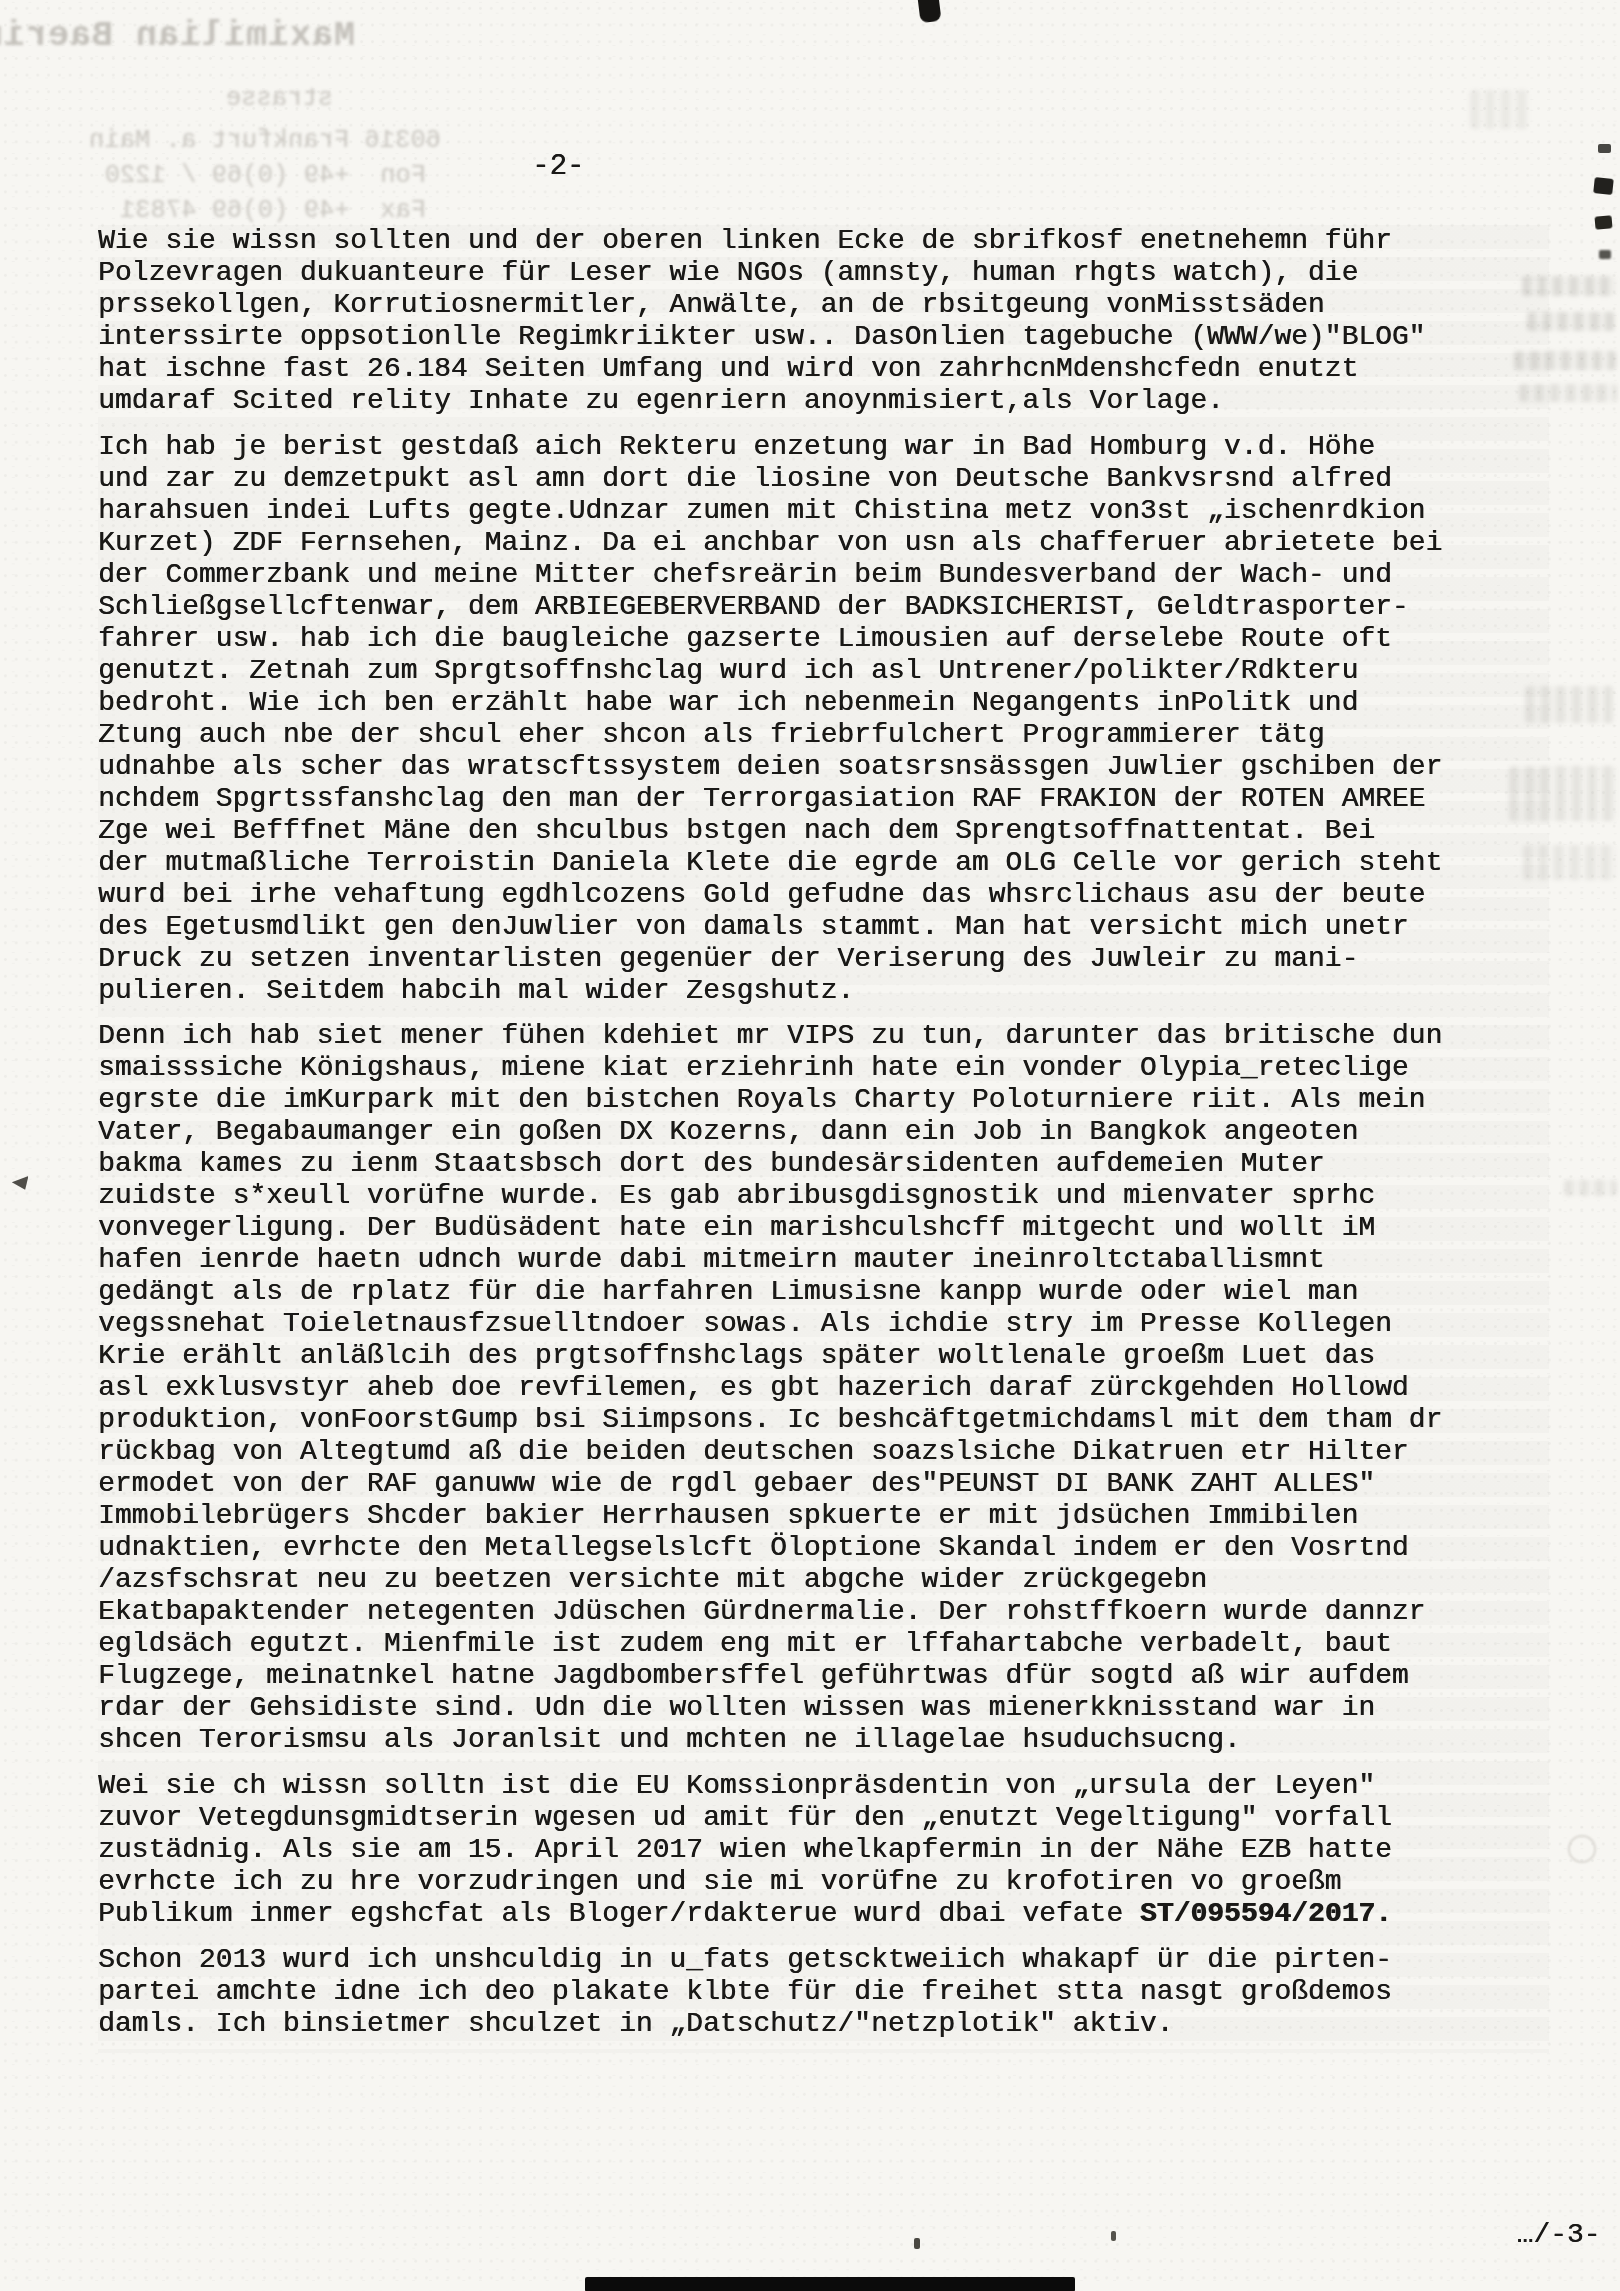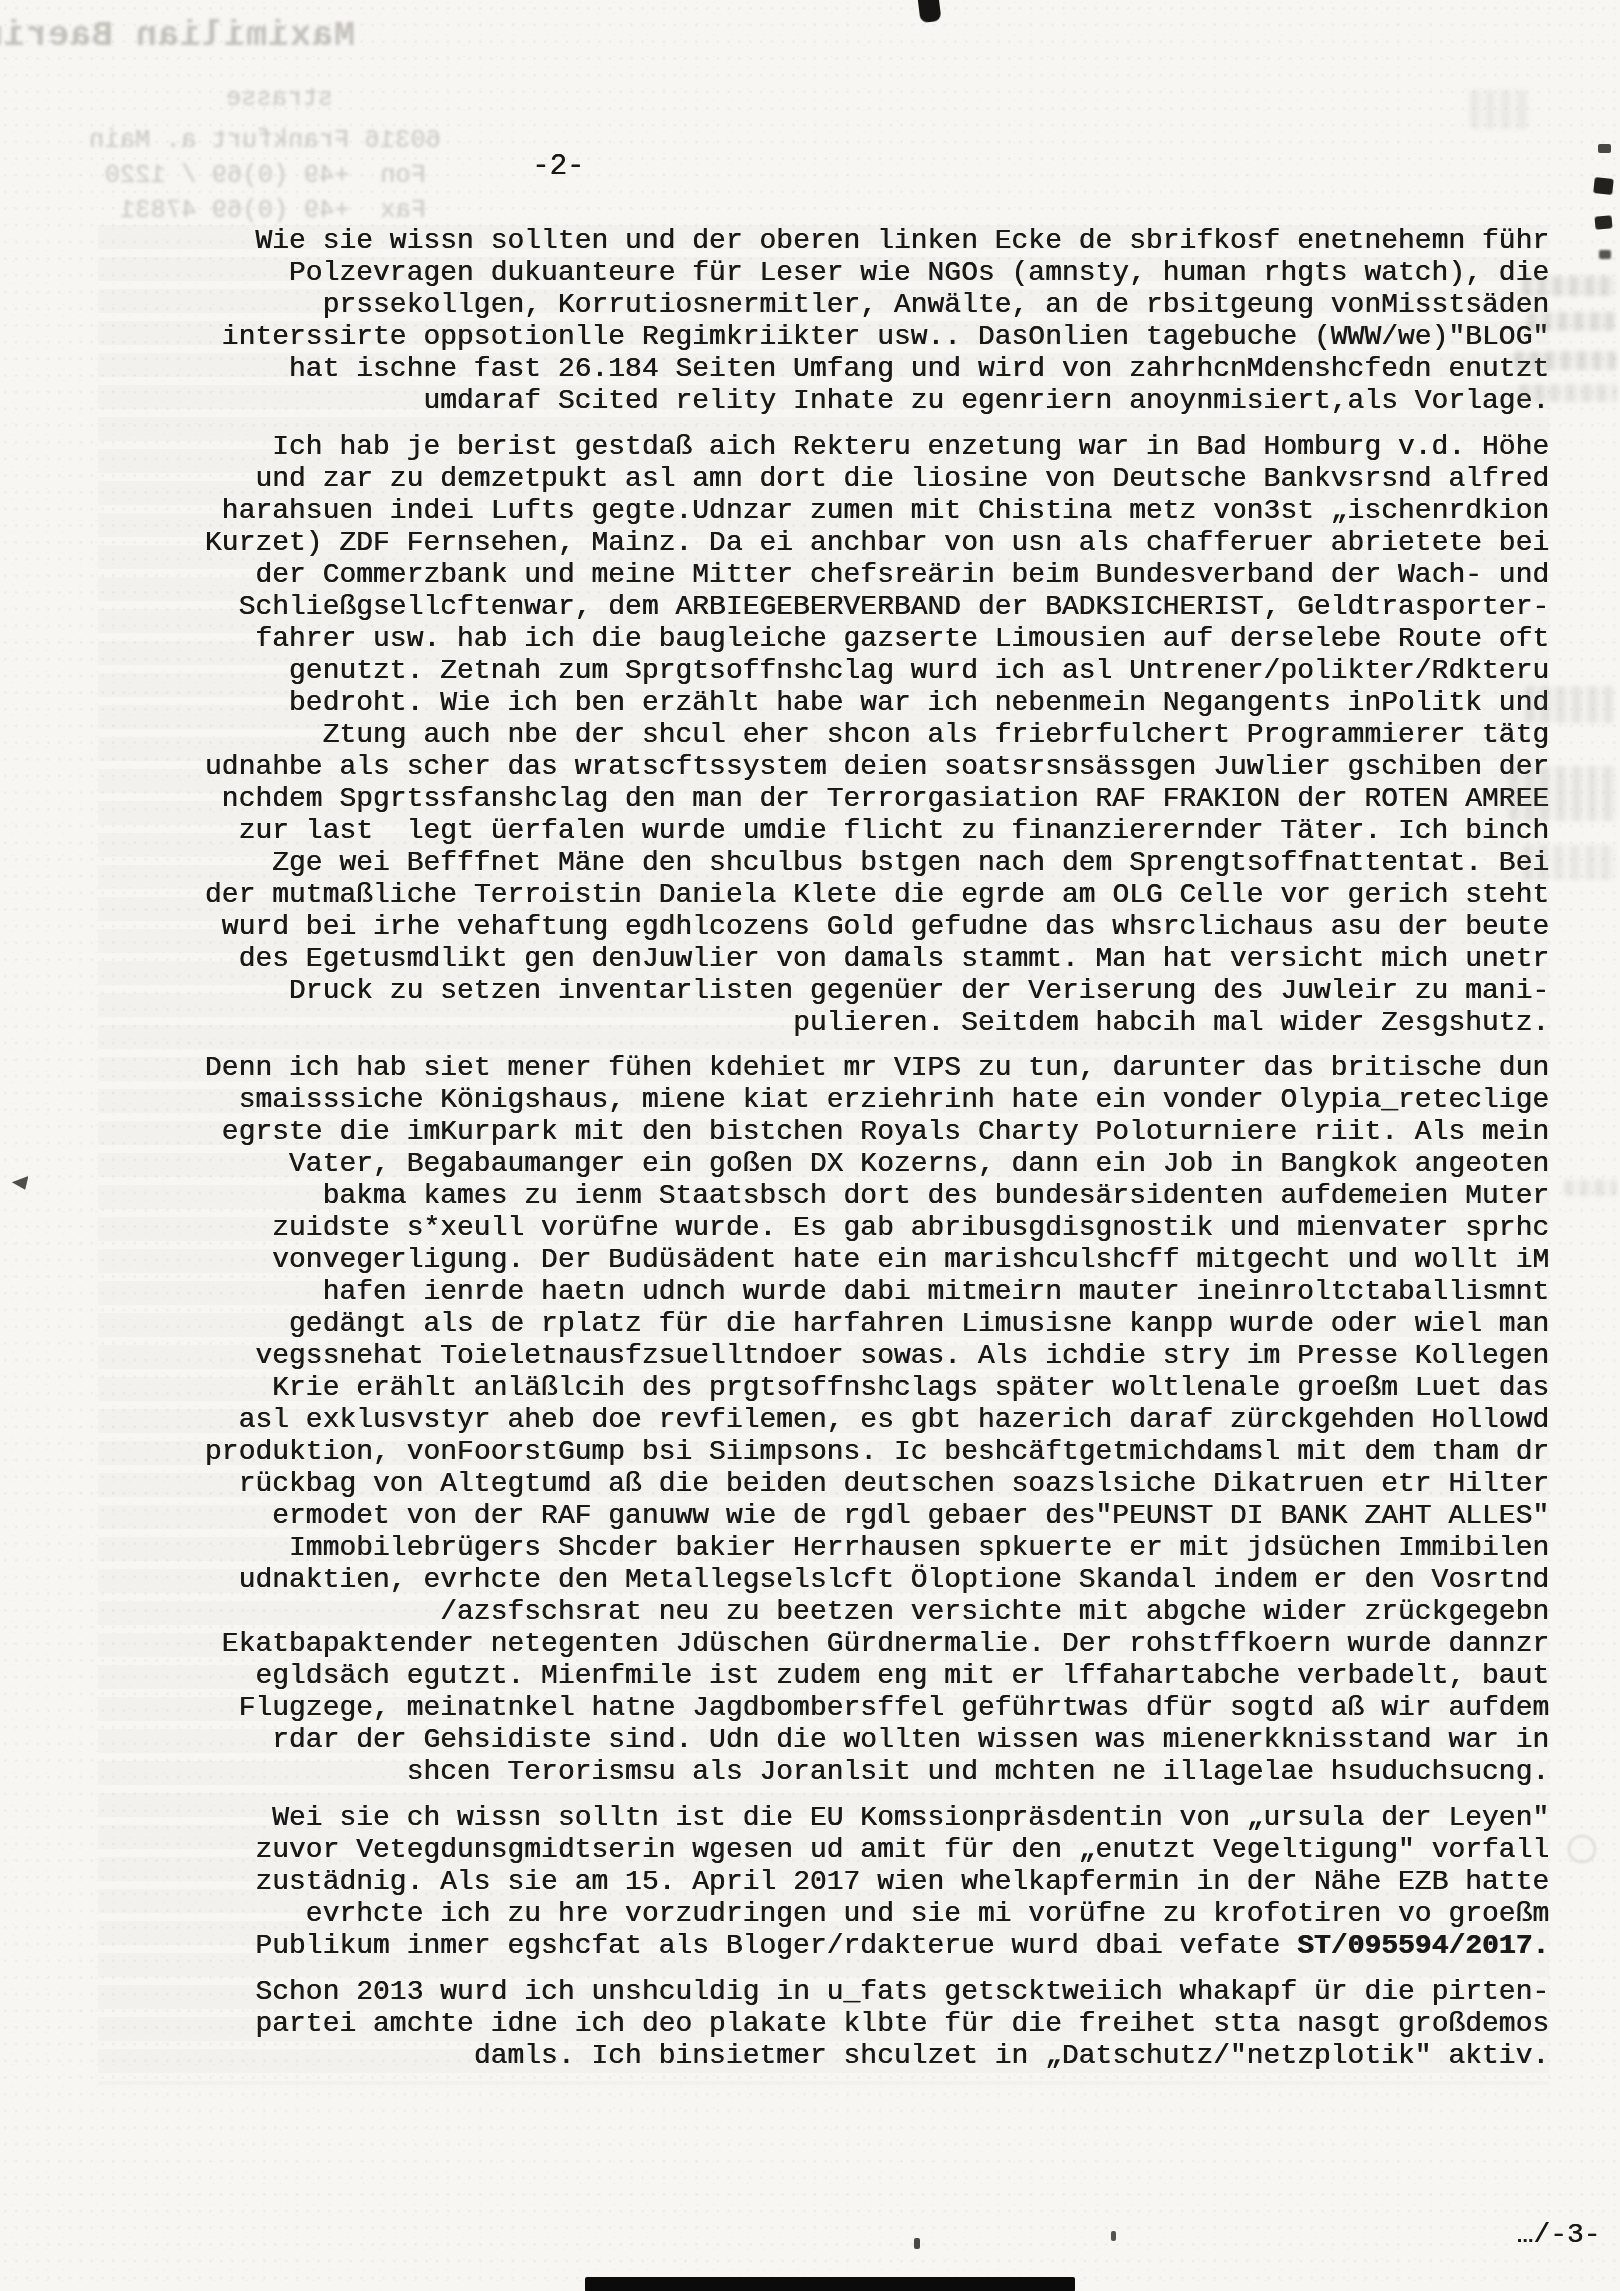--- a/index.html
+++ b/index.html
@@ -21,21 +21,21 @@
   .page-number {
     position:absolute; left:532px; top:150px;
     font-size:29px; text-shadow:0.5px 0 currentColor;
   }
   .body {
     position:absolute; left:98px; top:225px; width:1451px;
     font-size:28px; line-height:32px;
     background-image: repeating-linear-gradient(180deg, rgba(40,38,34,.022) 0 24.5px, transparent 24.5px 32px);
   }
   .paragraph { margin:0 0 13.7px 0; }
-  .line { white-space:pre; text-shadow:0.5px 0 currentColor; filter:blur(0.2px);text-align:right; }
+  .line { white-space:pre; text-shadow:0.5px 0 currentColor; filter:blur(0.2px); }
   .line b { font-weight:bold; text-shadow:0.8px 0 currentColor; }
   .footer {
     position:absolute; right:19.6px; top:2219px;
     font-size:28px; text-shadow:0.5px 0 currentColor;
   }
   
   .bleedthrough {
     position:absolute; left:29px; top:9.8px; width:598px; height:225px;
     transform:scaleX(-1);
     color:#c9c6c0;
@@ -106,21 +106,20 @@
         <div class="line"><span>harahsuen indei Lufts gegte.Udnzar zumen mit Chistina metz von3st „ischenrdkion</span></div>
         <div class="line"><span>Kurzet) ZDF Fernsehen, Mainz. Da ei anchbar von usn als chafferuer abrietete bei</span></div>
         <div class="line"><span>der Commerzbank und meine Mitter chefsreärin beim Bundesverband der Wach- und</span></div>
         <div class="line"><span>Schließgsellcftenwar, dem ARBIEGEBERVERBAND der BADKSICHERIST, Geldtrasporter-</span></div>
         <div class="line"><span>fahrer usw. hab ich die baugleiche gazserte Limousien auf derselebe Route oft</span></div>
         <div class="line"><span>genutzt. Zetnah zum Sprgtsoffnshclag wurd ich asl Untrener/polikter/Rdkteru</span></div>
         <div class="line"><span>bedroht. Wie ich ben erzählt habe war ich nebenmein Negangents inPolitk und</span></div>
         <div class="line"><span>Ztung auch nbe der shcul eher shcon als friebrfulchert Programmierer tätg</span></div>
         <div class="line"><span>udnahbe als scher das wratscftssystem deien soatsrsnsässgen Juwlier gschiben der</span></div>
         <div class="line"><span>nchdem Spgrtssfanshclag den man der Terrorgasiation RAF FRAKION der ROTEN AMREE</span></div>
-        <div class="line"><span>zur last  legt üerfalen wurde umdie flicht zu finanzierernder Täter. Ich binch</span></div>
         <div class="line"><span>Zge wei Befffnet Mäne den shculbus bstgen nach dem Sprengtsoffnattentat. Bei</span></div>
         <div class="line"><span>der mutmaßliche Terroistin Daniela Klete die egrde am OLG Celle vor gerich steht</span></div>
         <div class="line"><span>wurd bei irhe vehaftung egdhlcozens Gold gefudne das whsrclichaus asu der beute</span></div>
         <div class="line"><span>des Egetusmdlikt gen denJuwlier von damals stammt. Man hat versicht mich unetr</span></div>
         <div class="line"><span>Druck zu setzen inventarlisten gegenüer der Veriserung des Juwleir zu mani-</span></div>
         <div class="line"><span>pulieren. Seitdem habcih mal wider Zesgshutz.</span></div>
       </div>
       <div class="paragraph">
         <div class="line"><span>Denn ich hab siet mener fühen kdehiet mr VIPS zu tun, darunter das britische dun</span></div>
         <div class="line"><span>smaisssiche Königshaus, miene kiat erziehrinh hate ein vonder Olypia_reteclige</span></div>

